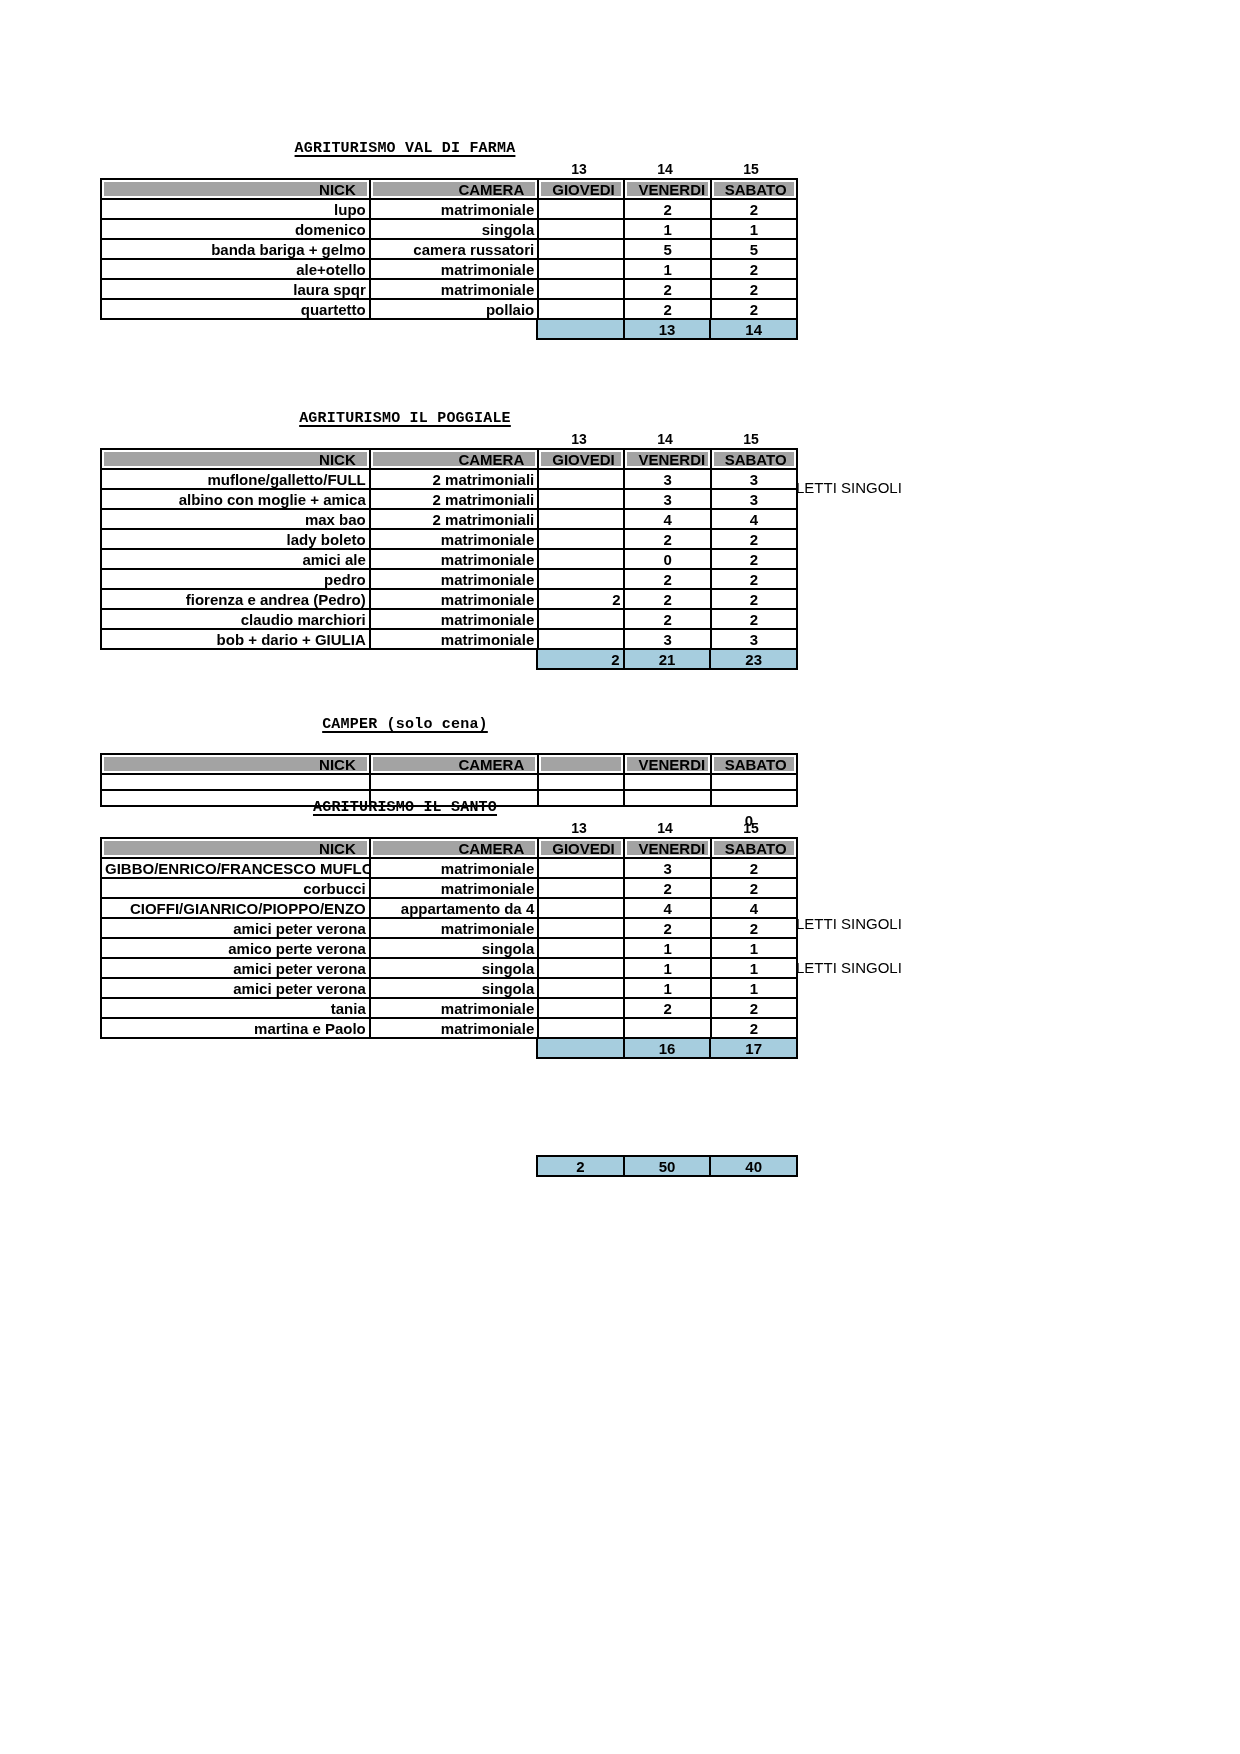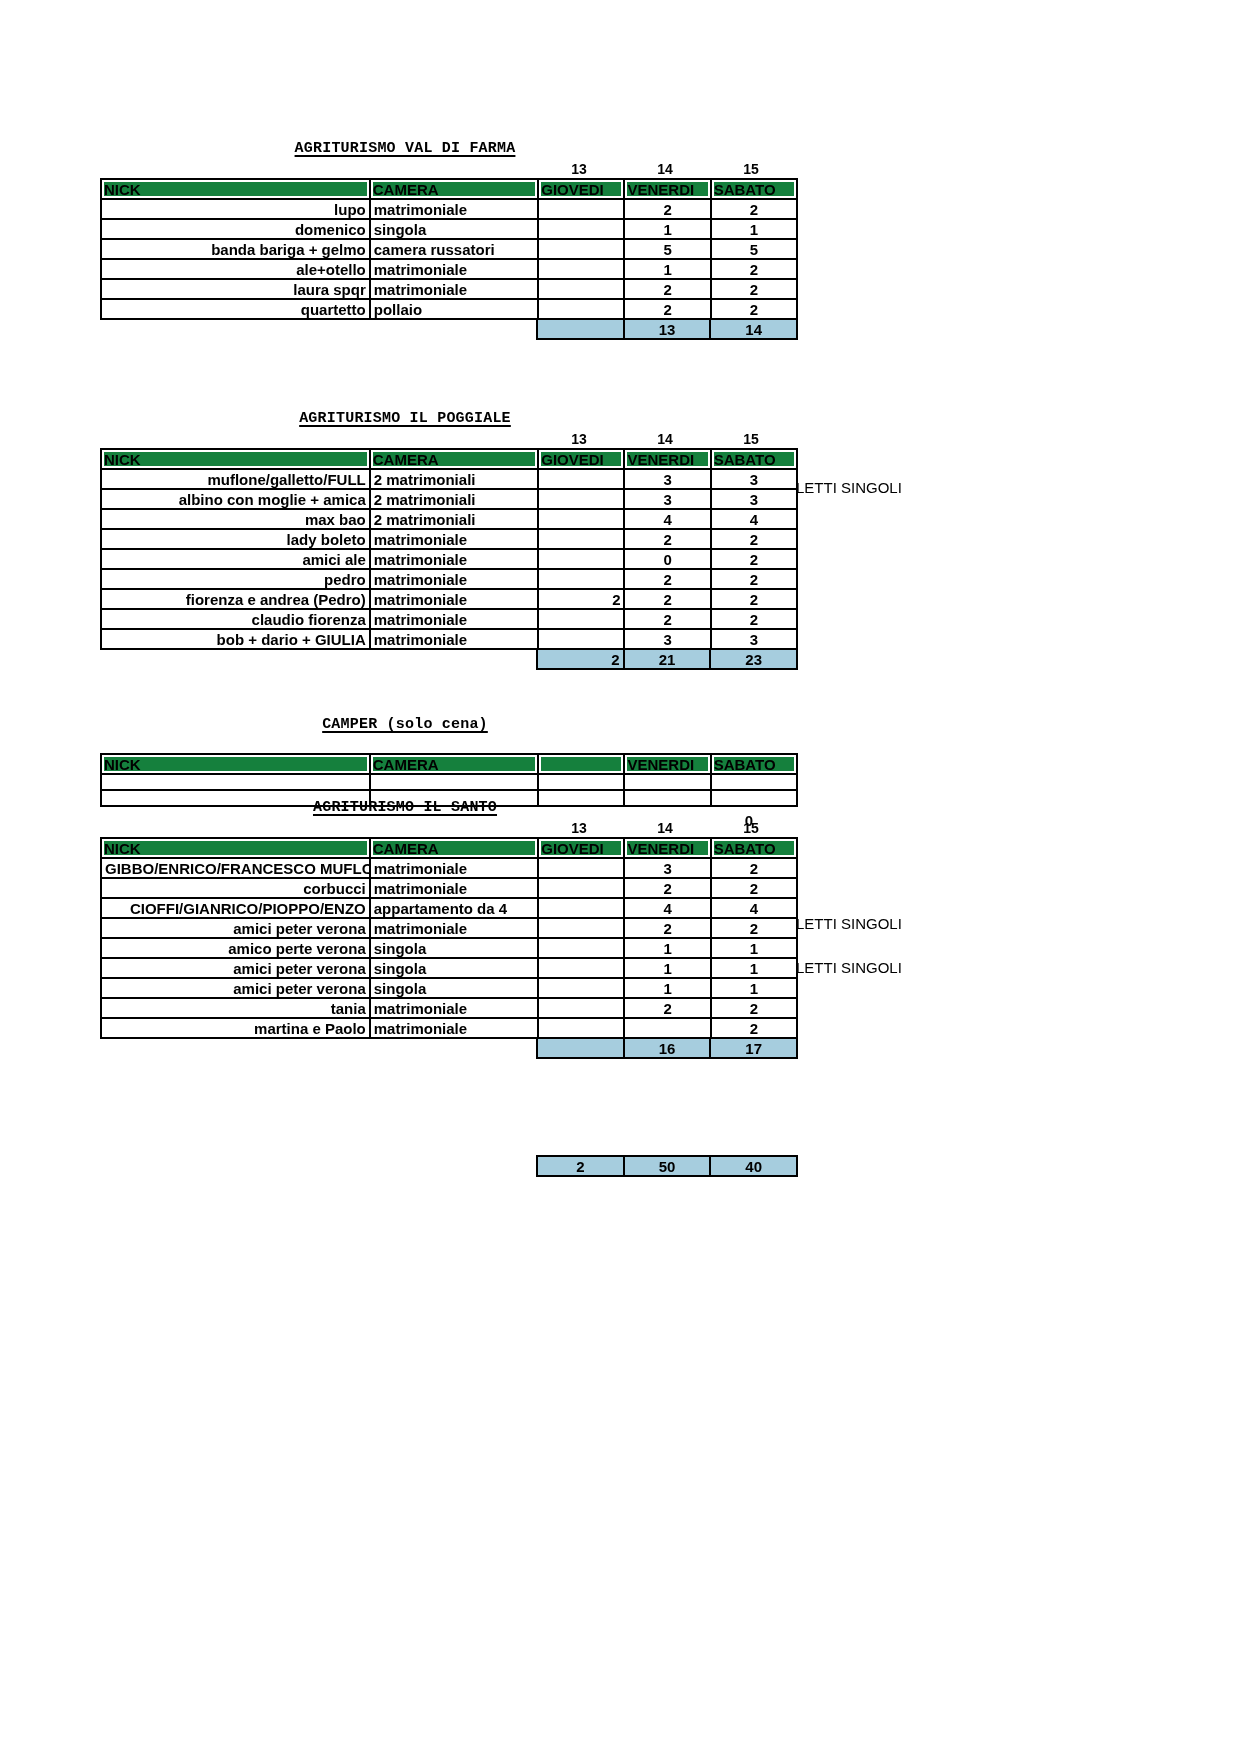--- a/index.html
+++ b/index.html
@@ -15,25 +15,25 @@
   }
   .days { display:flex; margin-left:436px; width:262px; margin-bottom:1px; }
   .days span { width:86px; text-align:center; font-size:14px; font-weight:bold; }
   table.grid { border-collapse:collapse; table-layout:fixed; }
   table.main { width:698px; }
   .grid td, .grid th {
     border:2px solid #000; height:18px; padding:0 3px;
     font-size:15px; font-weight:bold; overflow:hidden; white-space:nowrap;
   }
   .grid th {
-    background:#15803d; box-shadow: inset 0 0 0 2px #ffffff;
-    text-align:left; padding:0 2px;
+    background:#a3a3a3; box-shadow: inset 0 0 0 2px #ffffff;
+    text-align:right; padding:0 13px;
   }
   .nick { text-align:right; }
-  .cam  { text-align:left; }
+  .cam  { text-align:right; }
   .num  { text-align:center; }
   .r    { text-align:right; }
   .sm   { font-size:11px; }
   .md   { font-size:13px;margin-left:42px; }
   table.strip { width:262px; margin-left:436px; margin-top:-2px; }
   table.strip td { background:#a6cdde; }
   tr.short td { height:14px; }
   .zero-below {
     margin-left:606px; width:86px; text-align:center;
     font-size:15px; font-weight:bold; margin-top:5px;
@@ -198,21 +198,21 @@
       <td class="num">2</td>
     </tr>
     <tr>
       <td class="nick">fiorenza e andrea (Pedro)</td>
       <td class="cam">matrimoniale</td>
       <td class="num r">2</td>
       <td class="num">2</td>
       <td class="num">2</td>
     </tr>
     <tr>
-      <td class="nick">claudio fiorenza</td>
+      <td class="nick">claudio marchiori</td>
       <td class="cam">matrimoniale</td>
       <td class="num"></td>
       <td class="num">2</td>
       <td class="num">2</td>
     </tr>
     <tr>
       <td class="nick">bob + dario + GIULIA</td>
       <td class="cam">matrimoniale</td>
       <td class="num"></td>
       <td class="num">3</td>

